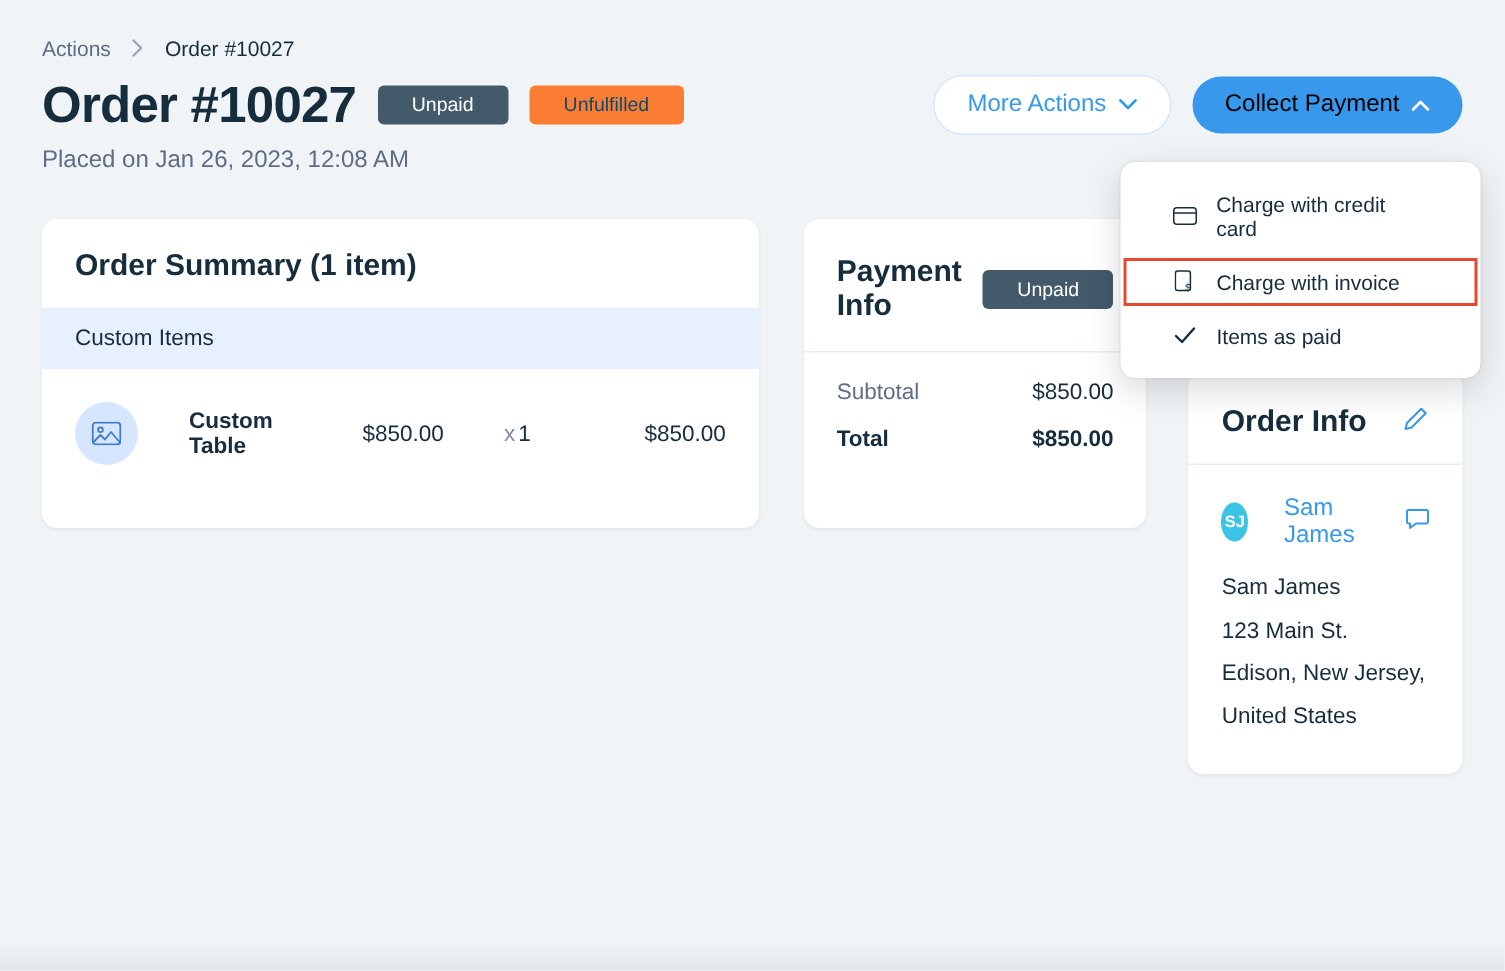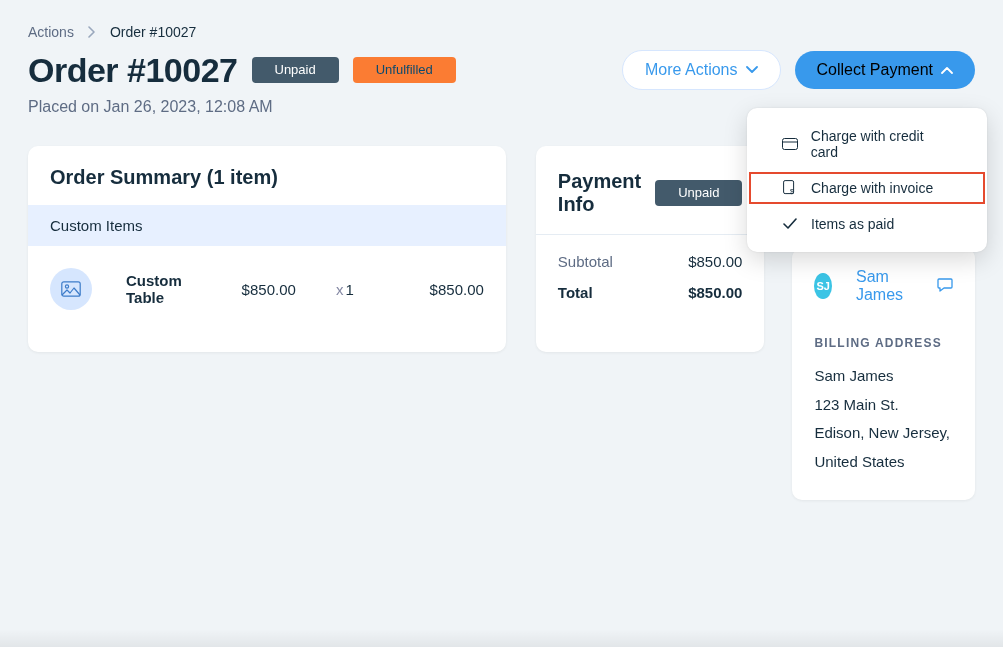--- a/index.html
+++ b/index.html
@@ -221,31 +221,38 @@
             <path d="M6.5 8V5a3.5 3.5 0 1 1 7 0v3" stroke="#162d3d" stroke-width="1.3" fill="none"></path>
             <g transform="translate(14,14)">
                 <line x1="3" y1="0" x2="3" y2="6" stroke="#162d3d" stroke-width="1.3"></line>
                 <line x1="0" y1="3" x2="6" y2="3" stroke="#162d3d" stroke-width="1.3"></line>
               </g>
           </svg>
         </div>
       </div>
 
       <div class="card info-card">
+        <div class="info-head">
+          <div class="info-title">Order Info</div>
+          <span class="edit-icon">
+            <svg width="18" height="18" viewBox="0 0 18 18" fill="none">
+                <path d="M12.5 2.5l3 3L6 15l-4 1 1-4 9.5-9.5z" stroke="#3899ec" stroke-width="1.4" stroke-linejoin="round"></path>
+              </svg>
+          </span>
+        </div>
         <div class="info-body">
           <div class="customer-row">
             <div class="avatar">SJ</div>
             <a class="cust-name">Sam James</a>
             <span class="chat-icon">
               <svg width="16" height="15" viewBox="0 0 16 15" fill="none">
                   <path d="M2 2h12a1 1 0 0 1 1 1v7a1 1 0 0 1-1 1H7l-4 3v-3H2a1 1 0 0 1-1-1V3a1 1 0 0 1 1-1z" stroke="#3899ec" stroke-width="1.3" fill="none" stroke-linejoin="round"></path>
                 </svg>
             </span>
           </div>
-          <div class="section-label">BILLING ADDRESS</div>
           <div class="addr">
             <div>Sam James</div>
             <div>123 Main St.</div>
             <div>Edison, New Jersey, United States</div>
           </div>
         </div>
       </div>
     </div>
   </div>
 </div>

